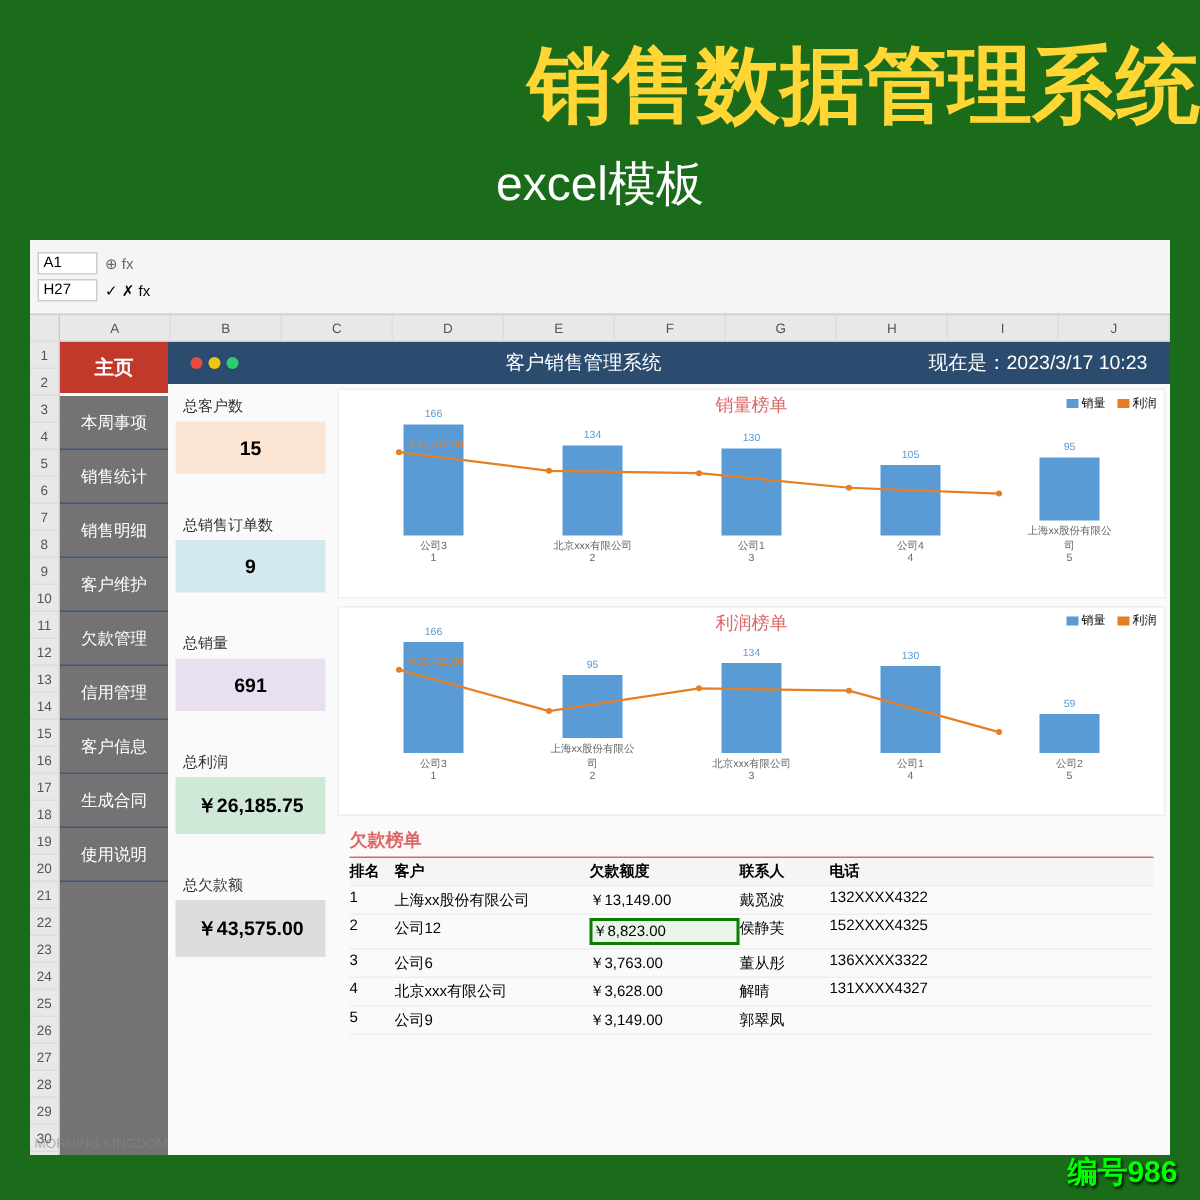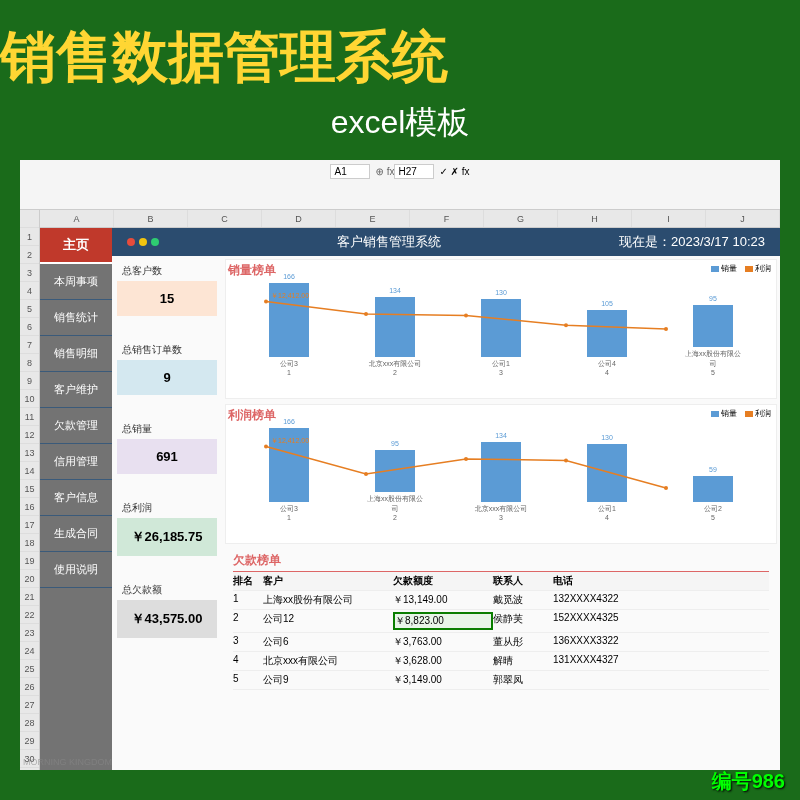--- a/index.html
+++ b/index.html
@@ -1,20 +1,20 @@
 <!DOCTYPE html>
 <html><head>
 <meta charset="utf-8">
 <style>
 *{margin:0;padding:0;box-sizing:border-box;font-family:"Microsoft YaHei",Arial,sans-serif}
 body{width:800px;height:800px;background:#1a6b1a;overflow:hidden}
-.promo-title{color:#ffd633;font-size:56px;font-weight:bold;text-align:left;padding:20px 0 5px}
+.promo-title{color:#ffd633;font-size:56px;font-weight:bold;text-align:right;padding:20px 0 5px}
 .promo-sub{color:#fff;font-size:32px;text-align:center;padding-bottom:15px}
 .excel-window{background:#fff;margin:0 20px;height:610px;position:relative;overflow:hidden}
-.formula-bar{height:50px;border-bottom:1px solid #ccc;font-size:10px;display:flex;flex-direction:row;justify-content:center;padding:2px 5px;background:#f5f5f5}
+.formula-bar{height:50px;border-bottom:1px solid #ccc;font-size:10px;display:flex;flex-direction:column;justify-content:center;padding:2px 5px;background:#f5f5f5}
 .fb-row{display:flex;align-items:center;gap:5px;height:18px}
 .cell-ref{width:40px;border:1px solid #ccc;padding:1px 3px;background:#fff}
 .fx-icon{color:#666}
 .formula-text{flex:1;font-size:9px;color:#333}
 .grid-area{display:flex;height:560px}
 .row-headers{width:20px;background:#e8e8e8;border-right:1px solid #ccc;font-size:9px}
 .row-h{height:18px;text-align:center;border-bottom:1px solid #ddd;line-height:18px;color:#555}
 .col-headers{height:18px;background:#e8e8e8;display:flex;border-bottom:1px solid #ccc}
 .col-h{flex:1;text-align:center;font-size:9px;border-right:1px solid #ddd;line-height:18px;color:#555}
 .main-content{flex:1;display:flex;flex-direction:column}
@@ -31,21 +31,21 @@
 .stat-block{margin-bottom:24px}
 .stat-label{font-size:10px;color:#333;padding:3px 5px}
 .stat-val{padding:10px 8px;font-size:13px;font-weight:bold;text-align:center}
 .sv1{background:#fde5d4}
 .sv2{background:#d4e8f0}
 .sv3{background:#e8e0f0}
 .sv4{background:#d0e8d8}
 .sv5{background:#ddd}
 .charts-col{flex:1;padding:3px}
 .chart-box{height:140px;border:1px solid #eee;margin-bottom:5px;position:relative;background:#fff}
-.chart-title{font-size:12px;color:#d66;padding:2px;font-weight:bold}
+.chart-title{text-align:center;font-size:12px;color:#d66;padding:2px;font-weight:normal}
 .chart-legend{position:absolute;top:3px;right:5px;font-size:8px;display:flex;gap:8px}
 .leg-item{display:flex;align-items:center;gap:2px}
 .leg-box{width:8px;height:6px}
 .bars-area{display:flex;align-items:flex-end;justify-content:space-around;height:95px;padding:0 10px;position:relative}
 .bar-group{display:flex;flex-direction:column;align-items:center;position:relative}
 .bar{width:40px;background:#5b9bd5}
 .bar-label{font-size:7px;color:#5b9bd5;position:absolute;top:-10px}
 .bar-cat{font-size:7px;color:#666;text-align:center;margin-top:2px;width:60px}
 .line-overlay{position:absolute;top:0;left:0;width:100%;height:100%;pointer-events:none}
 .debt-table{padding:3px 8px;font-size:10px}

